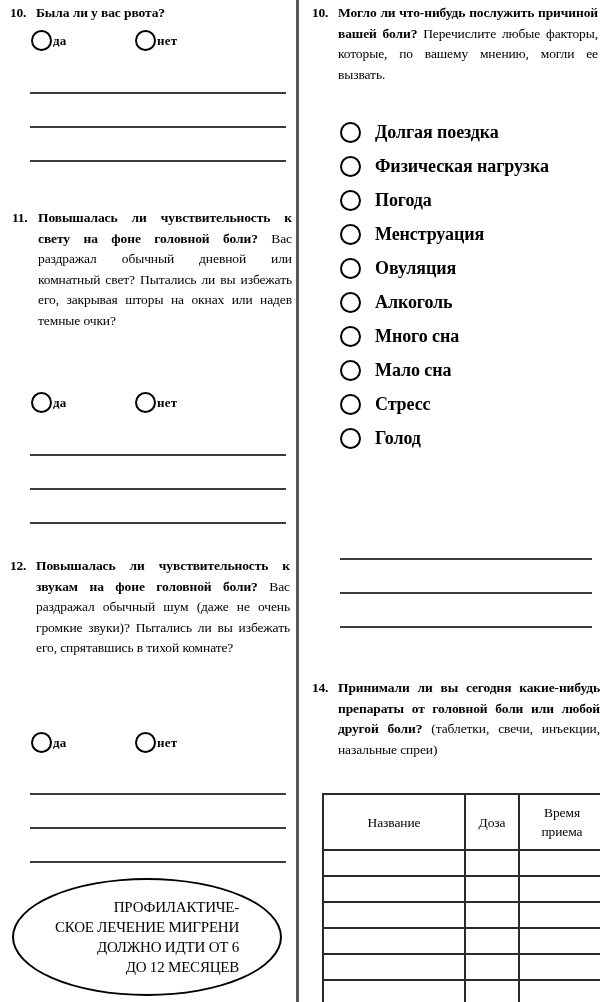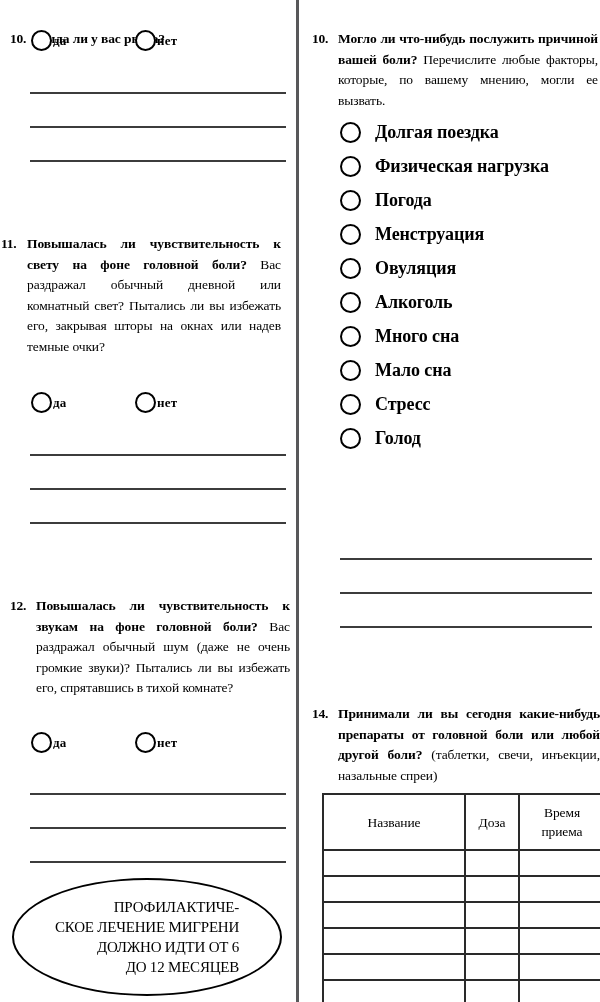--- a/index.html
+++ b/index.html
@@ -45,21 +45,20 @@
     left: 302px; top: 0px;
     width: 298px;
     height: 1002px;
   }
 
   
   .question {
     position: absolute;
     display: flex;
     align-items: flex-start;
-    margin-top: 26px;
   }
   .q-num {
     flex: 0 0 auto;
     font-weight: bold;
     font-size: 13.5px;
     line-height: 20px;
     letter-spacing: -0.2px;
     white-space: nowrap;
   }
   .q-body {
@@ -206,21 +205,21 @@
       <div class="yn-item" style="left:135px; top:0px;">
         <span class="radio"></span>
         <span class="yn-label">нет</span>
       </div>
     </div>
 
     <div class="blank-line" style="left:30px; top:92px;  width:256px;"></div>
     <div class="blank-line" style="left:30px; top:126px; width:256px;"></div>
     <div class="blank-line" style="left:30px; top:160px; width:256px;"></div>
 
-    <div class="question" style="left:1px; top:208px; width:280px;justify-content:space-between;">
+    <div class="question" style="left:12px; top:208px; width:280px;justify-content:space-between;">
       <span class="q-num" style="width:26px;">11.</span>
       <div class="q-body">
         <p class="q-text"><b>Повышалась ли чувствительность к свету на фоне головной боли?</b><span> Вас раздражал обычный дневной или комнатный свет? Пытались ли вы избежать его, закрывая шторы на окнах или надев темные очки?</span></p>
       </div>
     </div>
 
     <div class="yesno" style="left:0px; top:392px; width:294px;">
       <div class="yn-item" style="left:31px; top:0px;">
         <span class="radio"></span>
         <span class="yn-label">да</span>
@@ -228,21 +227,21 @@
       <div class="yn-item" style="left:135px; top:0px;">
         <span class="radio"></span>
         <span class="yn-label">нет</span>
       </div>
     </div>
 
     <div class="blank-line" style="left:30px; top:454px; width:256px;"></div>
     <div class="blank-line" style="left:30px; top:488px; width:256px;"></div>
     <div class="blank-line" style="left:30px; top:522px; width:256px;"></div>
 
-    <div class="question" style="left:10px; top:570px; width:280px;">
+    <div class="question" style="left:10px; top:556px; width:280px;">
       <span class="q-num" style="width:26px;">12.</span>
       <div class="q-body">
         <p class="q-text"><b>Повышалась ли чувствительность к звукам на фоне головной боли?</b><span> Вас раздражал обычный шум (даже не очень громкие звуки)? Пытались ли вы избежать его, спрятавшись в тихой комнате?</span></p>
       </div>
     </div>
 
     <div class="yesno" style="left:0px; top:732px; width:294px;">
       <div class="yn-item" style="left:31px; top:0px;">
         <span class="radio"></span>
         <span class="yn-label">да</span>

